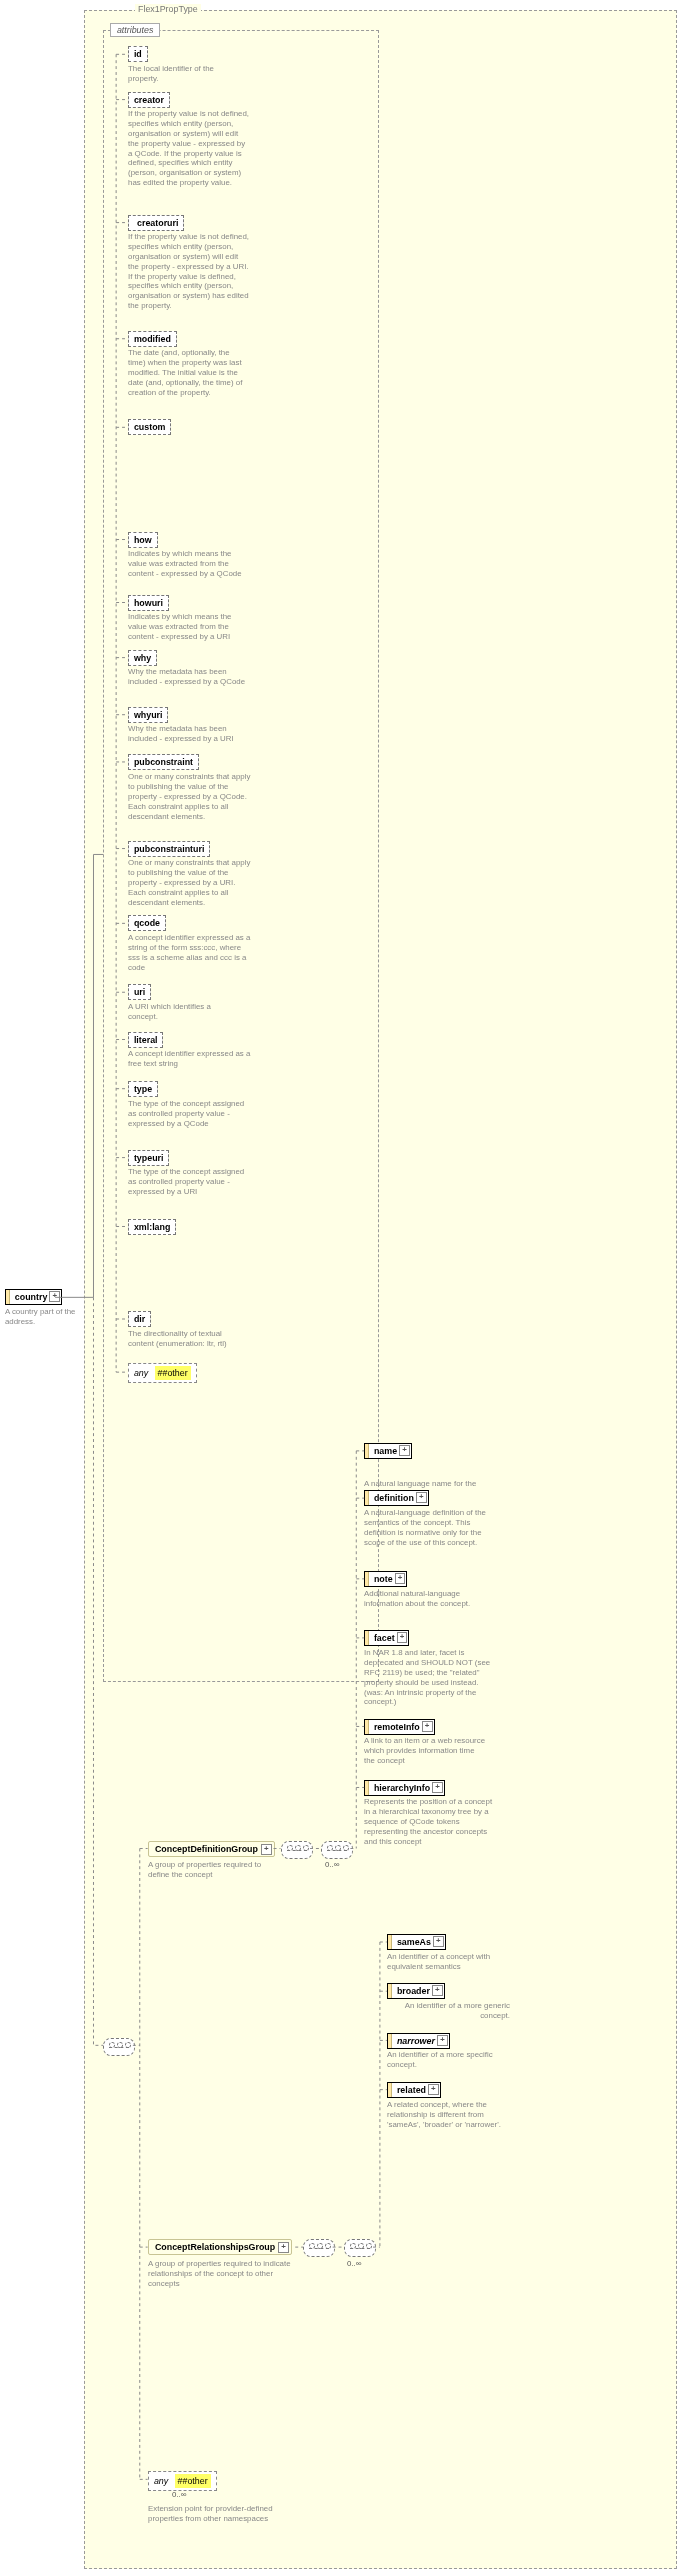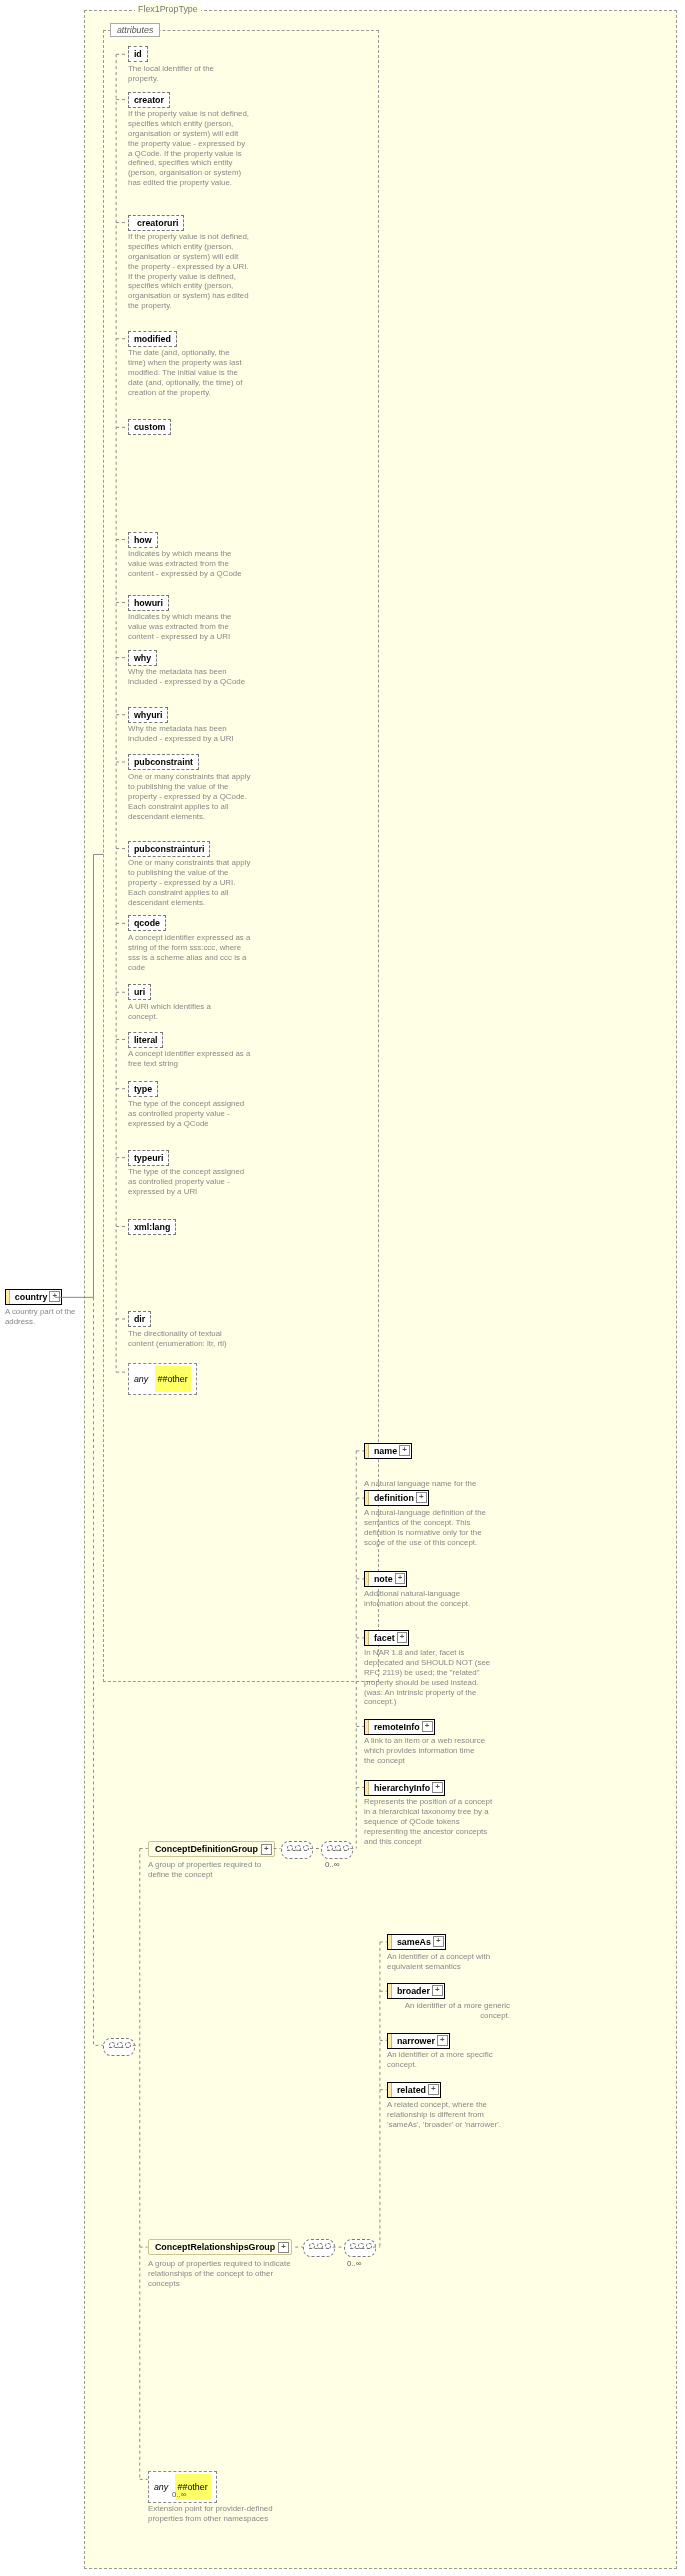--- a/index.html
+++ b/index.html
@@ -9,21 +9,21 @@
   .node .plus{position:absolute;right:1px;top:1px;width:8.9px;height:8.9px;border:1px solid #888;font-size:7.9px;line-height:8.9px;text-align:center;color:#555;background:#fff;user-select:none;}
   .node .stripe{position:absolute;left:0;top:0;bottom:0;width:3px;background:#ffe9a8;border-right:1px solid #c9b777;}
   .node.striped{padding-left:8.9px;}
   .desc{position:absolute;font-size:7.9px;color:#888;line-height:1.25;}
   .attrs-box{position:absolute;border:1px dashed #999;background:transparent;}
   .attrs-label{position:absolute;background:#fff;border:1px solid #aaa;padding:1px 5.9px;font-style:italic;color:#555;}
   .dashnode{position:absolute;border:1px dashed #777;background:#fff;padding:2px 4.9px;white-space:nowrap;font-weight:bold;}
   .group-box{position:absolute;border:1px solid #c8c494;background:#ffffe6;border-radius:2px;padding:2px 5.9px;font-weight:bold;white-space:nowrap;}
   .group-box .plus{position:absolute;right:2px;top:2px;width:8.9px;height:8.9px;border:1px solid #888;font-size:7.9px;line-height:8.9px;text-align:center;color:#555;background:#fff;}
   .any-box{position:absolute;border:1px dashed #888;background:#fff;padding:2px 4.9px;font-style:italic;white-space:nowrap;}
-  .any-box .tag{display:inline-block;background:#ffff66;padding:8px 3px;margin-left:3.9px;font-style:normal;font-weight:normal;}
+  .any-box .tag{display:inline-block;background:#ffff66;padding:2px 3px;margin-left:3.9px;font-style:normal;font-weight:normal;}
   .occ{position:absolute;font-size:7.9px;color:#555;}
   .typebox{position:absolute;border:1px dashed #999;background:#ffffe6;}
   .typelabel{position:absolute;background:#ffffe6;padding:0 3px;color:#777;}
   .seq-dashed{position:absolute;width:29.5px;height:15.7px;border:1px dashed #777;background:#fff;border-radius:7.9px;}
   .seq-dashed::before{content:"";position:absolute;left:4.9px;top:3px;width:3.9px;height:3.9px;border:1px dashed #777;border-radius:50%;}
   .seq-dashed::after{content:"";position:absolute;left:4.9px;top:7.9px;width:19.7px;height:0;border-top:1px dashed #777;}
   .seq-dashed .d2{position:absolute;left:12.8px;top:3px;width:3.9px;height:3.9px;border:1px dashed #777;border-radius:50%;}
   .seq-dashed .d3{position:absolute;left:20.7px;top:3px;width:3.9px;height:3.9px;border:1px dashed #777;border-radius:50%;}
   svg.wires{position:absolute;left:0;top:0;width:685px;height:2576px;pointer-events:none;}
   svg.wires path{fill:none;stroke:#888;stroke-width:1;}
@@ -151,21 +151,21 @@
       <span class="d3"></span>
     </div>
 <div class="occ" style="left:347px;top:2259px;">0..∞</div>
 
 <div class="node has-plus striped" style="left:387px;top:1934px;font-weight:bold;"><span class="stripe"></span><span>sameAs</span><span class="plus">+</span></div>
 <div class="desc" style="left:387px;top:1952px;width:123px;">An identifier of a concept with equivalent semantics</div>
 
 <div class="node has-plus striped" style="left:387px;top:1983px;font-weight:bold;"><span class="stripe"></span><span>broader</span><span class="plus">+</span></div>
 <div class="desc" style="left:387px;top:2001px;width:123px;text-align:right;">An identifier of a more generic concept.</div>
 
-<div class="node has-plus striped" style="left:387px;top:2033px;font-weight:bold;"><span class="stripe"></span><span>narrower</span><span class="plus">+</span></div>
+<div class="node has-plus striped" style="left:387px;top:2033px;font-weight:bold;font-style:italic;"><span class="stripe"></span><span>narrower</span><span class="plus">+</span></div>
 <div class="desc" style="left:387px;top:2050px;width:123px;">An identifier of a more specific concept.</div>
 
 <div class="node has-plus striped" style="left:387px;top:2082px;font-weight:bold;"><span class="stripe"></span><span>related</span><span class="plus">+</span></div>
 <div class="desc" style="left:387px;top:2100px;width:123px;">A related concept, where the relationship is different from 'sameAs', 'broader' or 'narrower'.</div>
 
 <div class="any-box" style="left:148px;top:2471px;">
   <span>any</span>
   <span class="tag">##other</span>
 </div>
 <div class="occ" style="left:172px;top:2490px;">0..∞</div>

